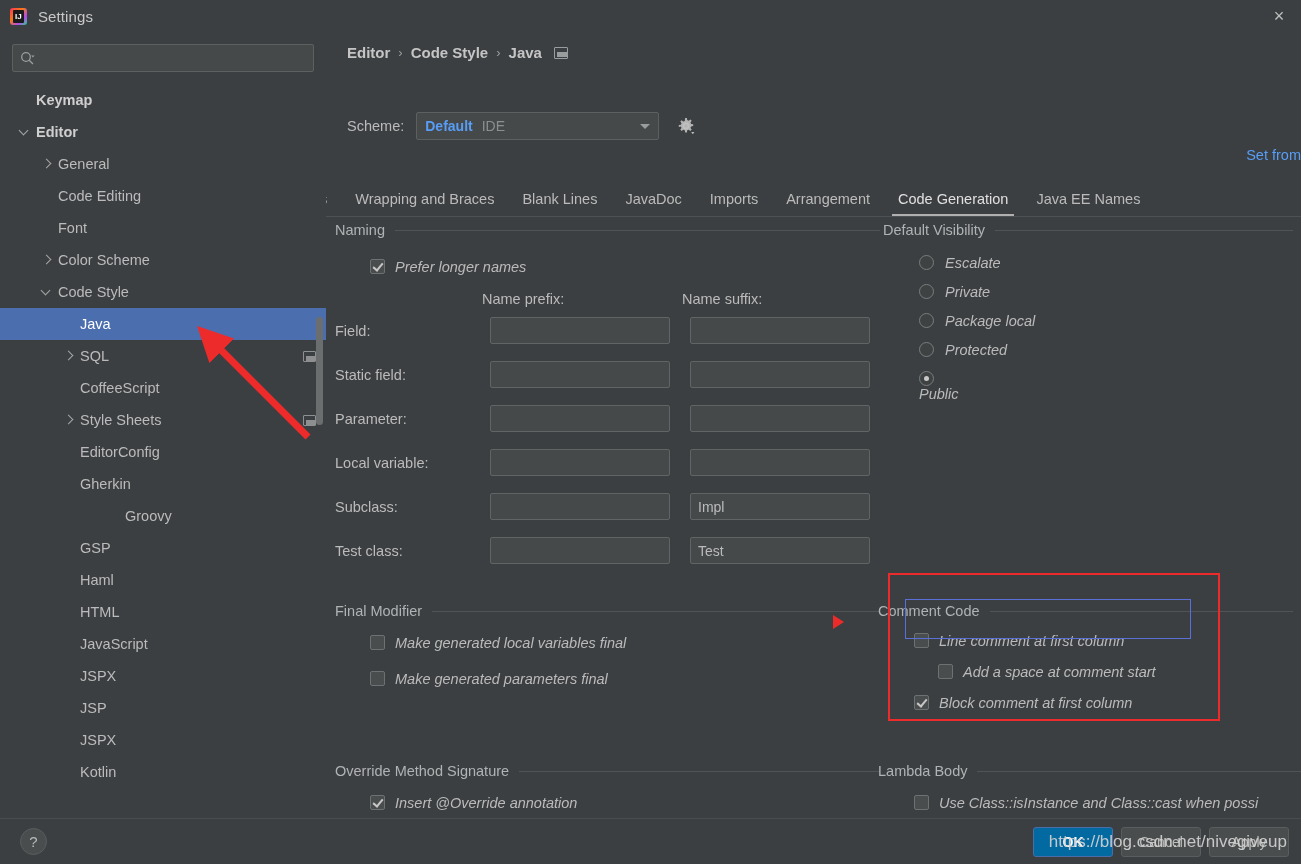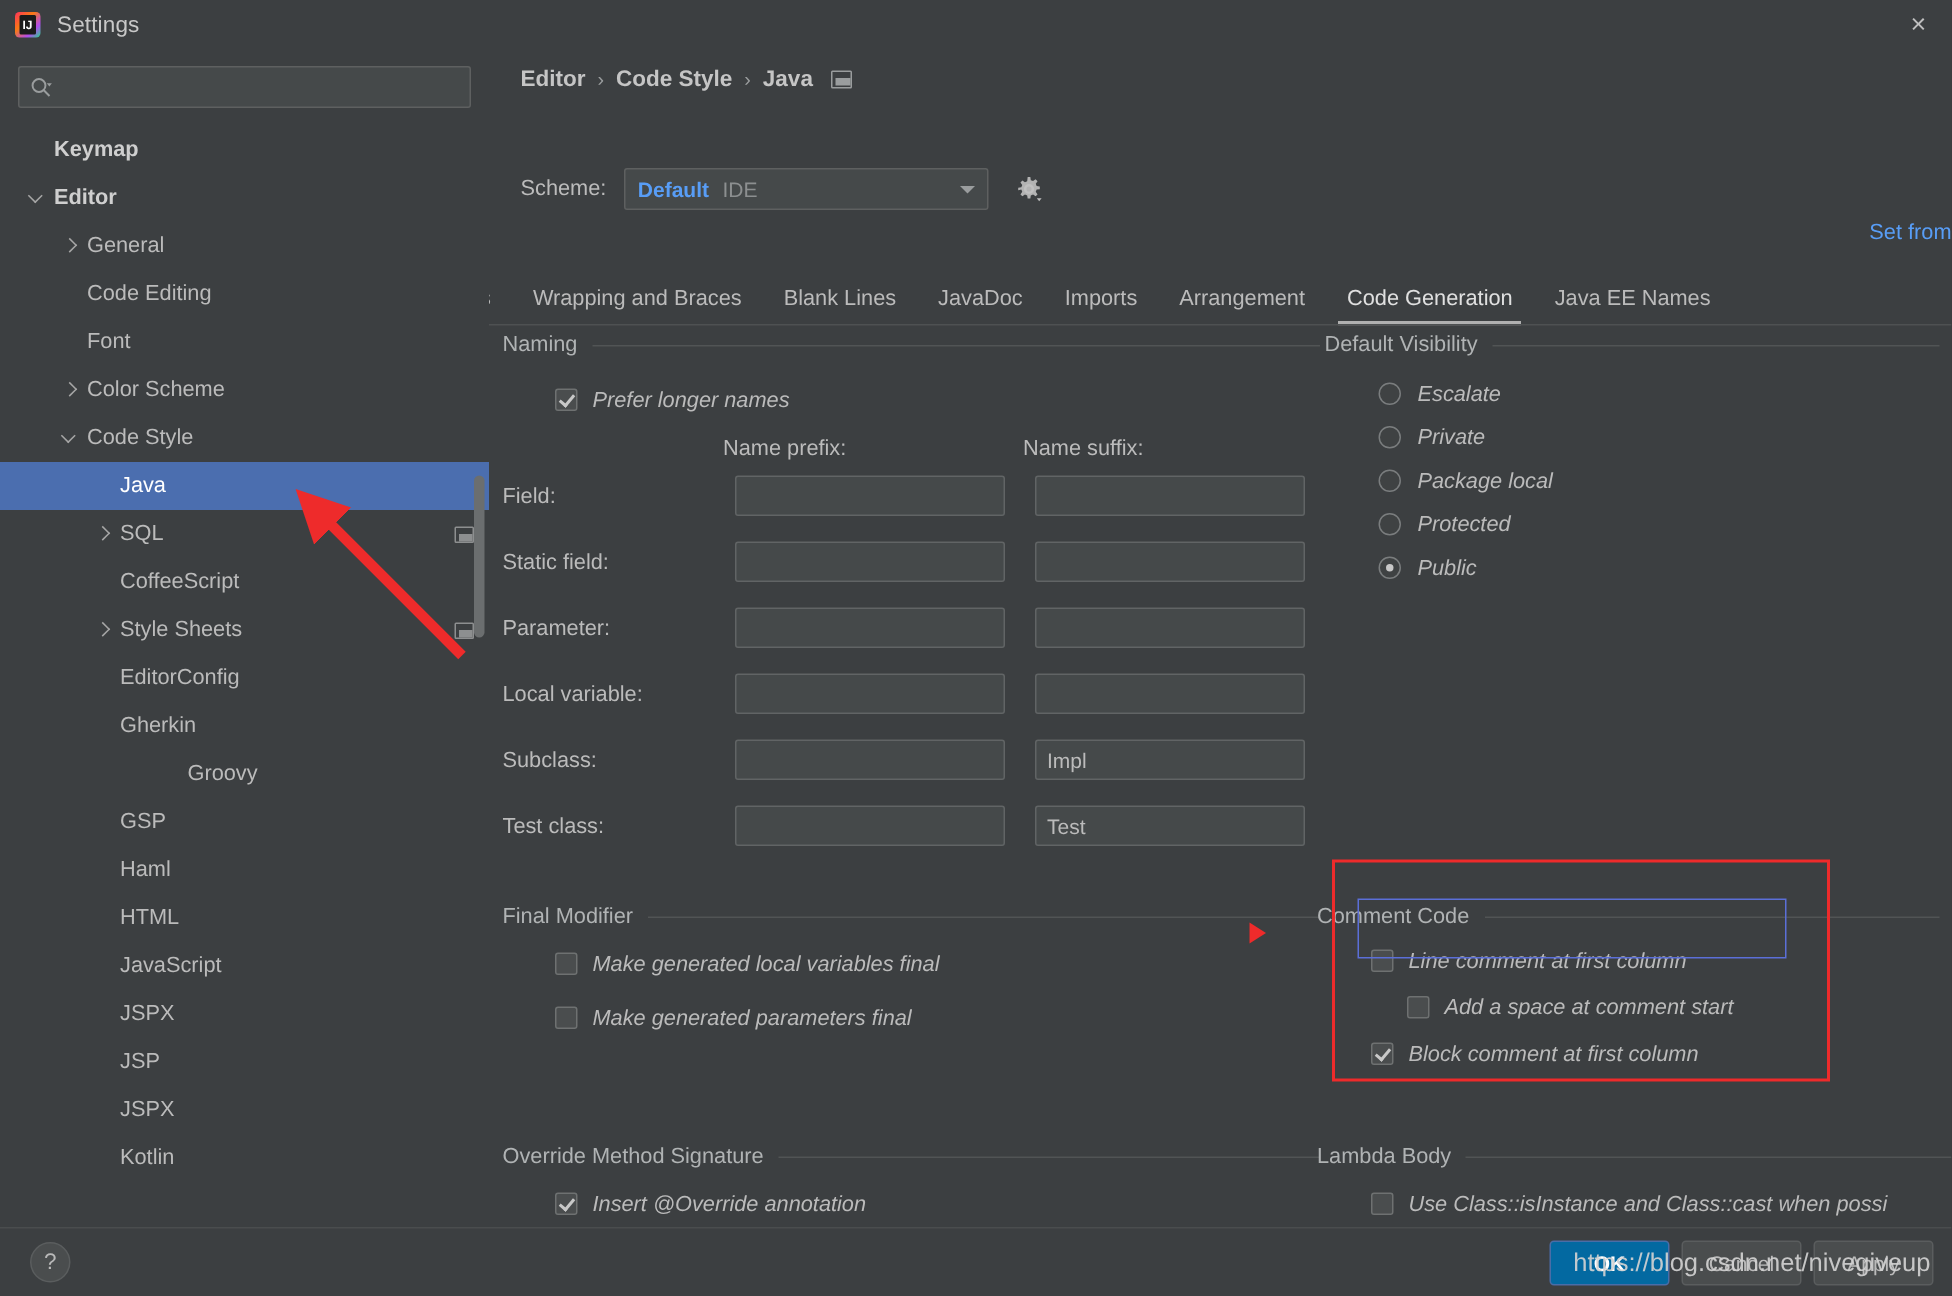--- a/index.html
+++ b/index.html
@@ -471,21 +471,21 @@
               <span>Private</span>
             </div>
             <div class="cb-row" style="margin-bottom: 13px;">
               <span class="radio"></span>
               <span>Package local</span>
             </div>
             <div class="cb-row" style="margin-bottom: 13px;">
               <span class="radio"></span>
               <span>Protected</span>
             </div>
-            <div class="cb-row" style="margin-bottom: 13px;">
+            <div class="cb-row" style="margin-bottom: 13px; flex-direction: column;">
               <span class="radio sel"></span>
               <span>Public</span>
             </div>
           </div>
       </div>
 
       <div class="group" style="left:9px; top:386px; width:545px;">
         <div class="group-head">
           <span class="group-title">Final Modifier</span>
           <span class="group-line"></span>

